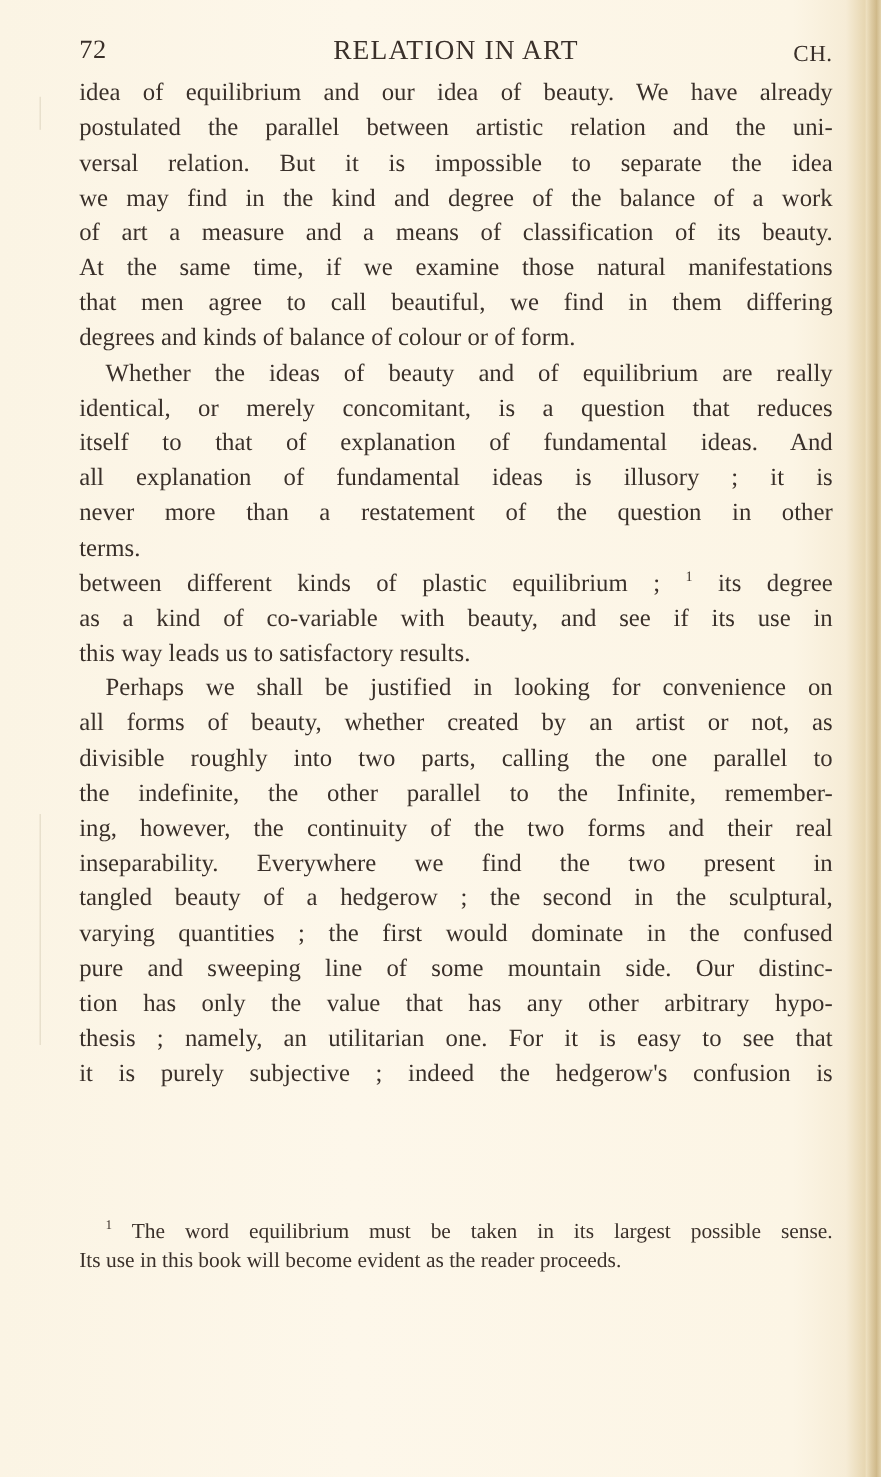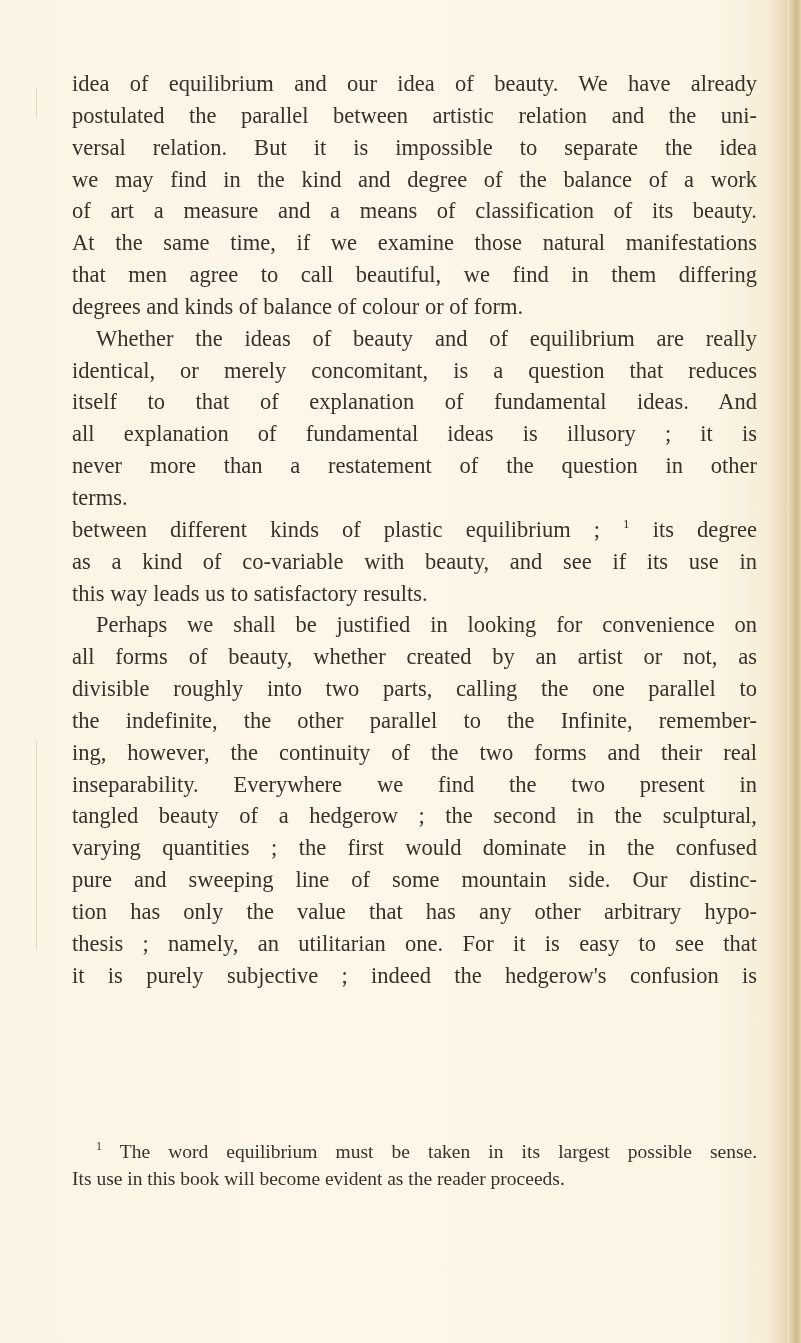--- a/index.html
+++ b/index.html
@@ -96,21 +96,20 @@
       line-height: 27px;
       font-size: 19.5px;
       white-space: nowrap;
       text-align: justify;
       text-align-last: justify;
       display: block;
     }
     .fn-line.indent {
       padding-left: 24px;
       box-sizing: border-box;
-      margin-top: 32px;
     }
     .fn-line.last {
       text-align-last: left;
     }
     .fn-line sup {
       font-size: 12px;
       vertical-align: 8px;
       line-height: 0;
     }
     .margin-mark {
@@ -121,20 +120,25 @@
     }
   </style>
 </head>
 <body>
 
 <div class="page">
   <div class="gutter"></div>
   <div class="margin-mark" style="top:88px;height:30px;"></div>
   <div class="margin-mark" style="top:740px;height:210px;"></div>
 
+  <div class="header">
+    <span class="page-number">72</span>
+    <span class="running-title">RELATION IN ART</span>
+    <span class="chapter-mark">CH.</span>
+  </div>
 
   <div class="body-text">
     <span class="line">idea of equilibrium and our idea of beauty.  We have already</span>
     <span class="line">postulated the parallel between artistic relation and the uni-</span>
     <span class="line">versal relation.  But it is impossible to separate the idea</span>
     <span class="line">we may find in the kind and degree of the balance of a work</span>
     <span class="line">of art a measure and a means of classification of its beauty.</span>
     <span class="line">At the same time, if we examine those natural manifestations</span>
     <span class="line">that men agree to call beautiful, we find in them differing</span>
     <span class="line last">degrees and kinds of balance of colour or of form.</span>

